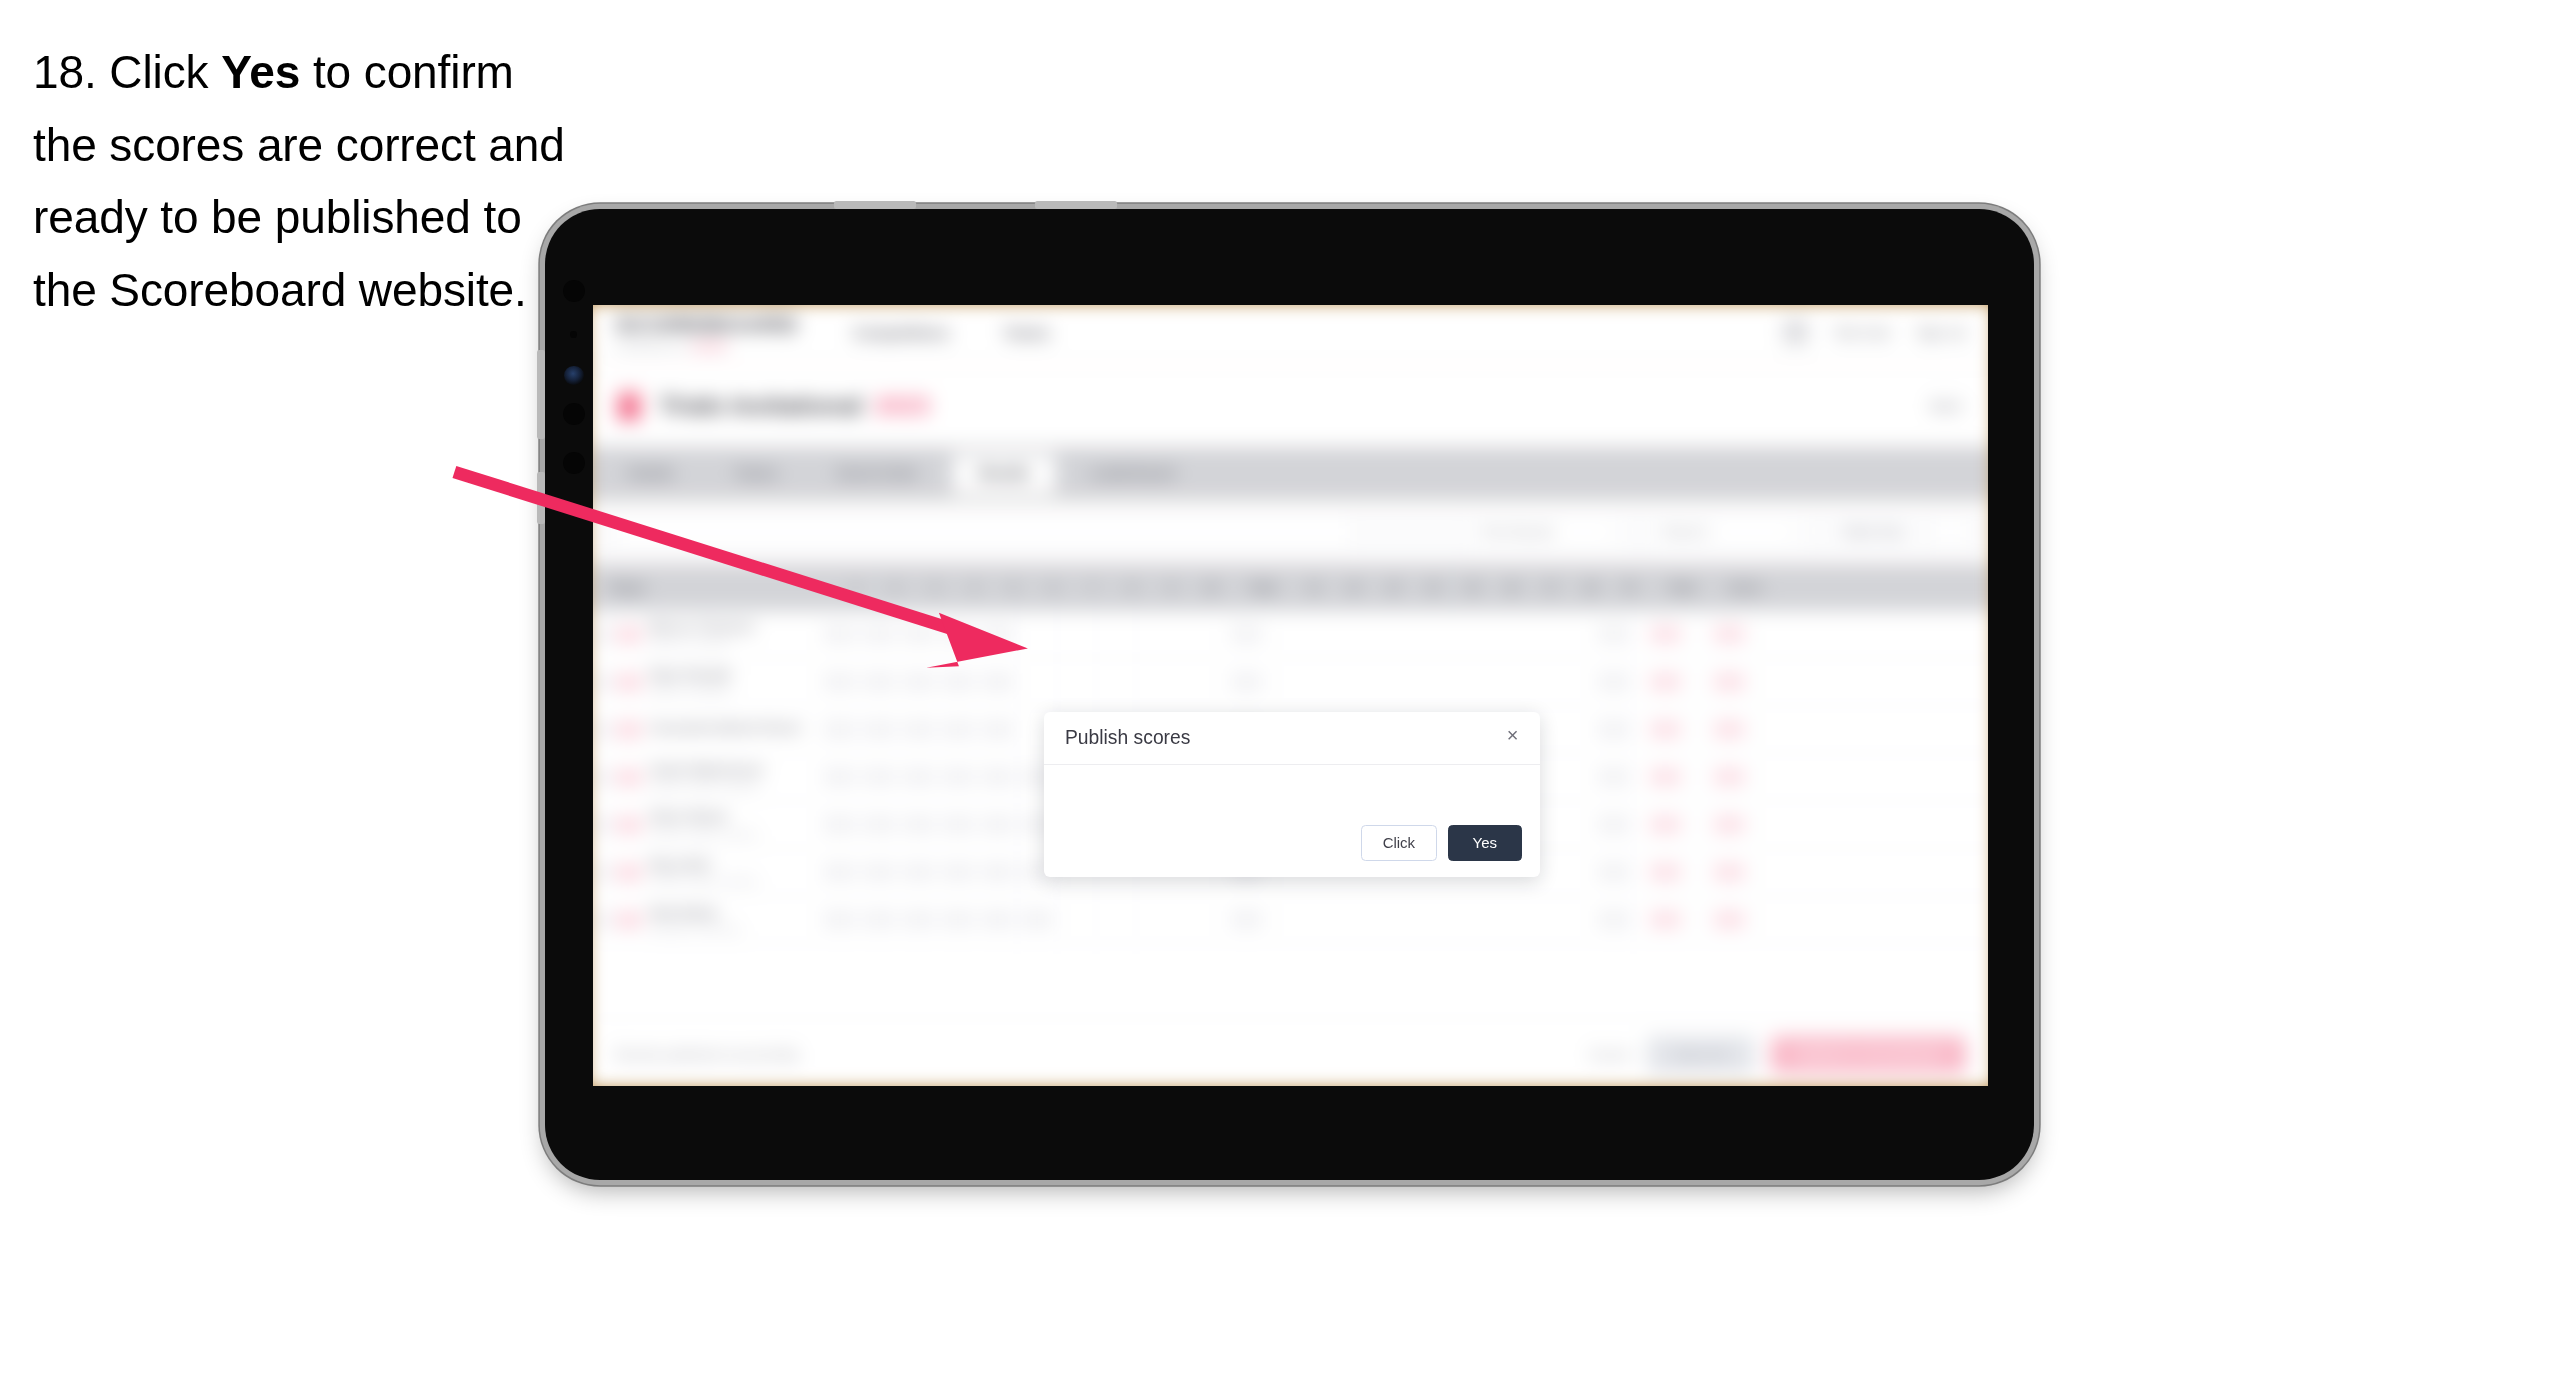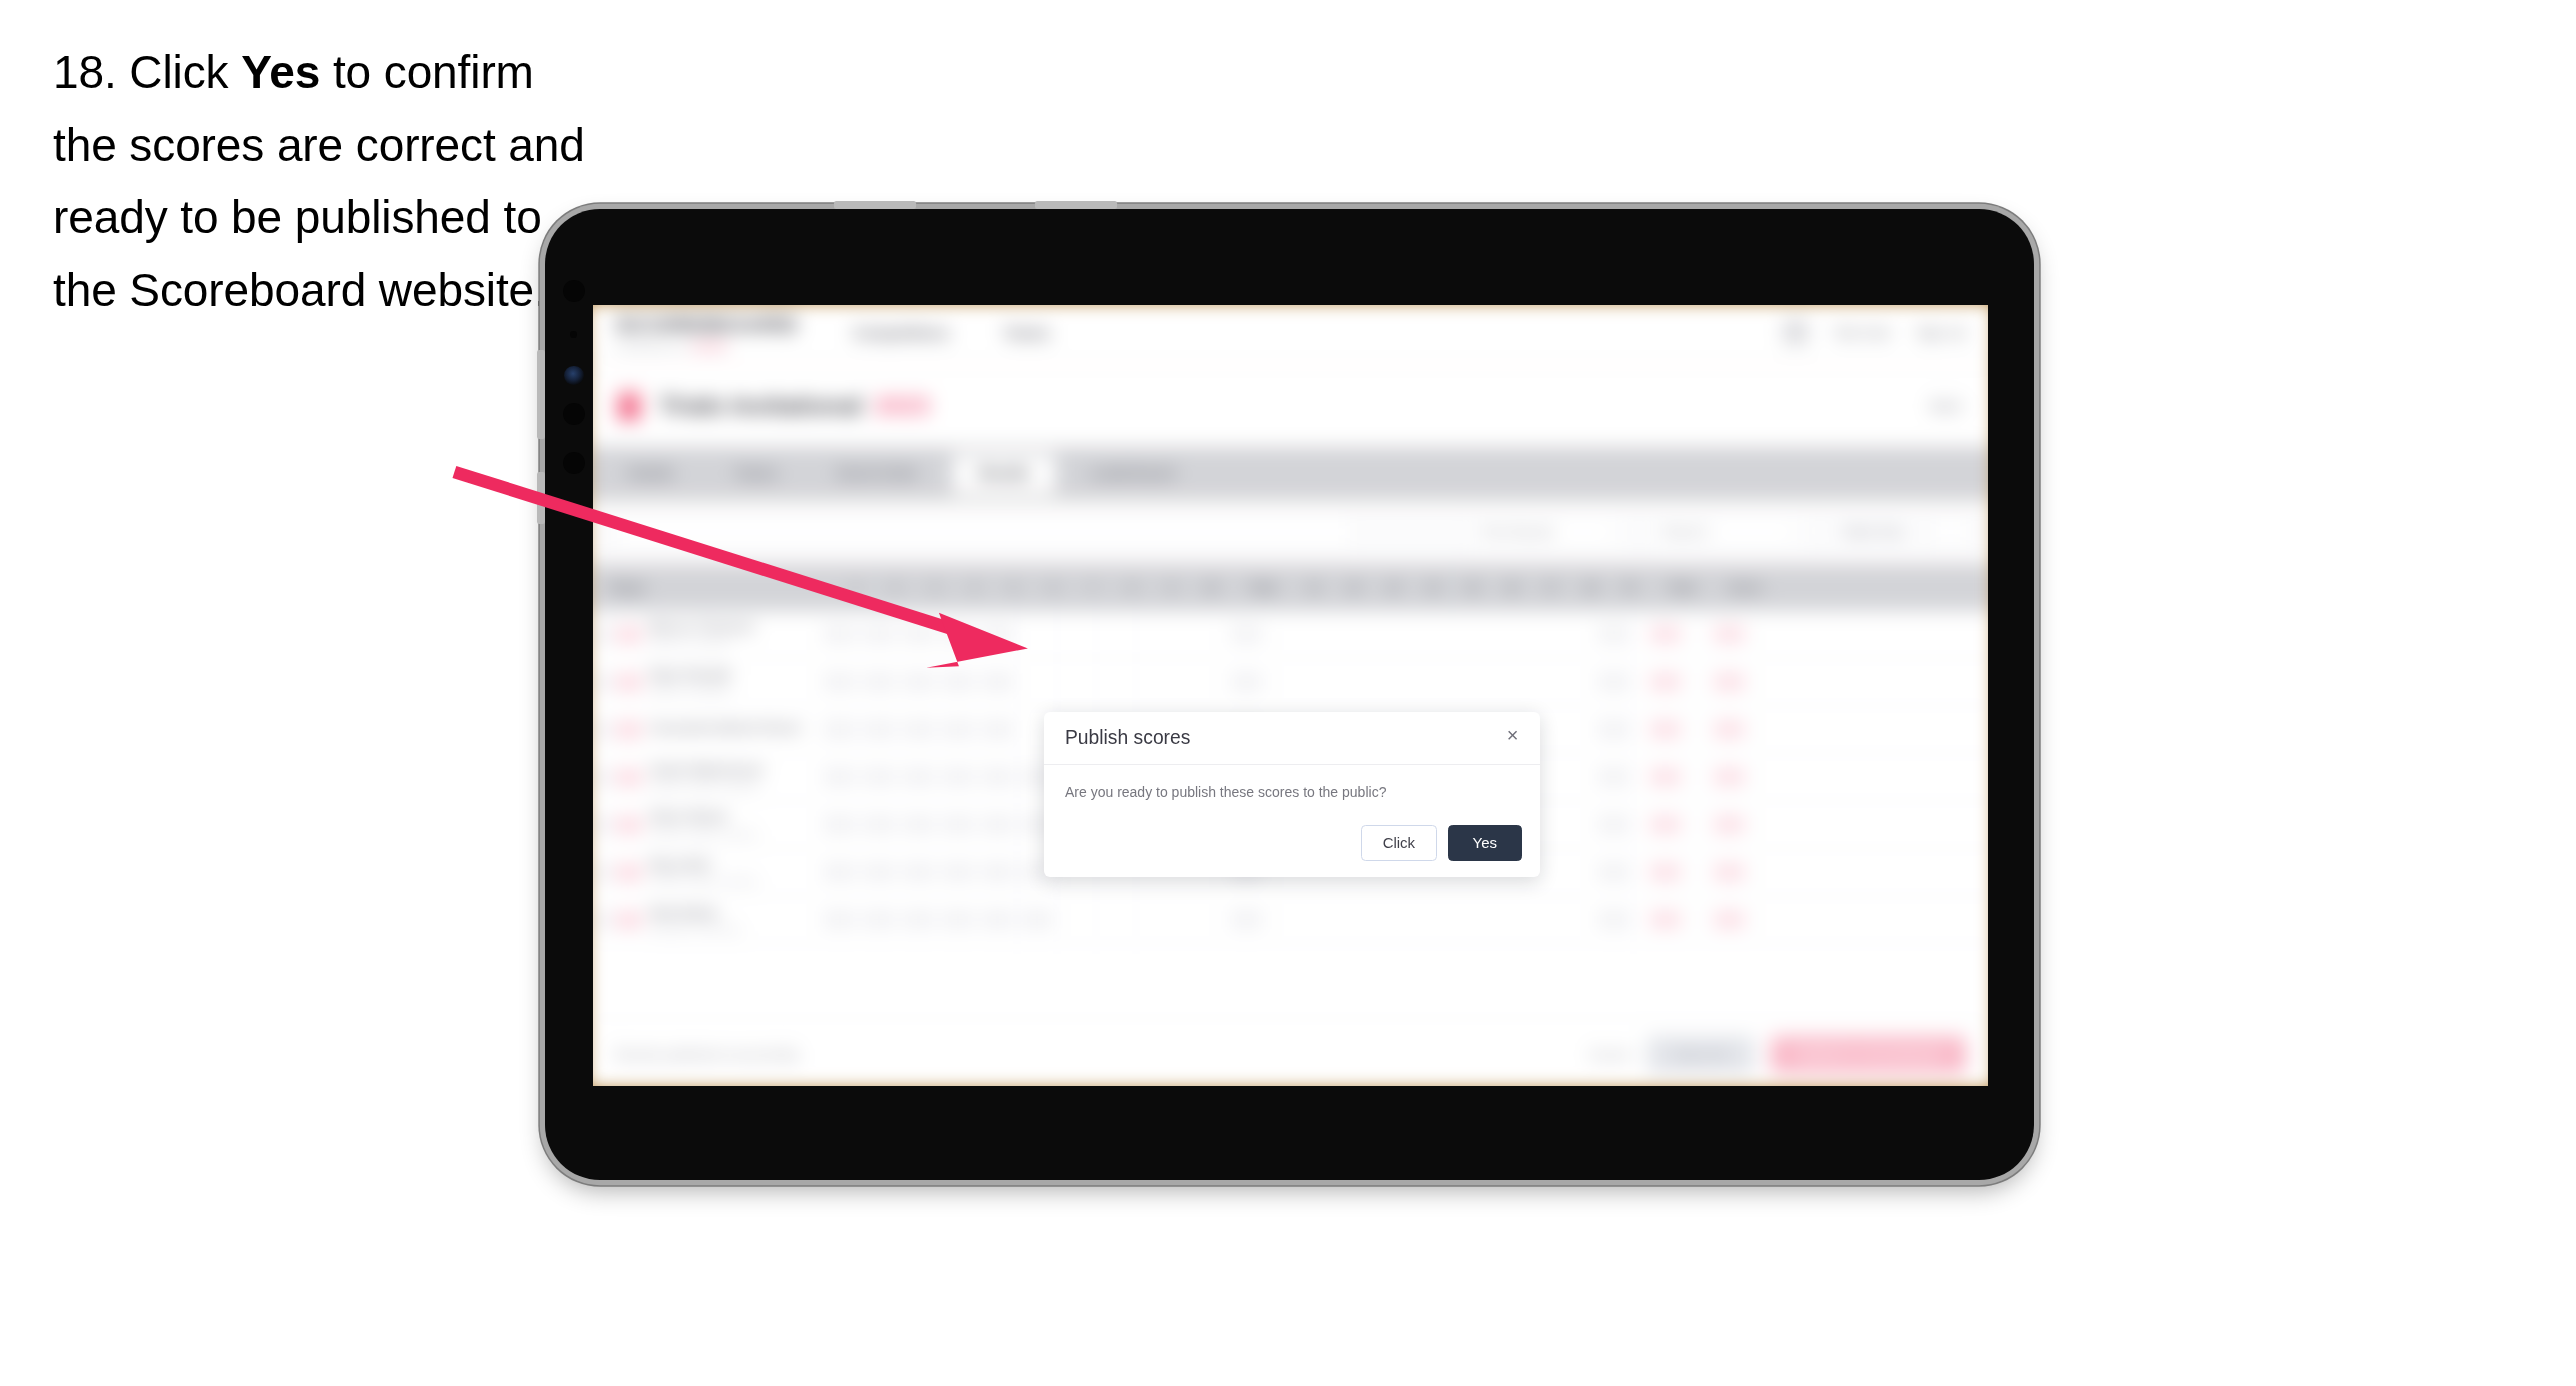--- a/index.html
+++ b/index.html
@@ -20,21 +20,20 @@
   #instruction {
     position: absolute;
     left: 33px;
     top: 36px;
     width: 534px;
     font-size: 46px;
     line-height: 1.58;
     color: #000000;
     font-weight: 400;
     letter-spacing: -0.1px;
-    margin-left: 20px;
   }
   #instruction .bold { font-weight: 700; }
 
   
   #tablet {
     position: absolute;
     left: 545px;
     top: 209px;
     width: 1489px;
     height: 971px;
@@ -744,21 +743,20 @@
         </div>
       </div>
 
     </div>
 
     <div id="modal">
       <div id="modal-head">
         <div id="modal-title">Publish scores</div>
         <div id="modal-close">×</div>
       </div>
-      <div id="modal-body">Are you ready to publish these scores to the public?</div>
       <div id="modal-footer">
         <div id="btn-cancel">Click</div>
         <div id="btn-yes">Yes</div>
       </div>
     </div>
 
   </div>
 </div>
 
 <svg id="arrow" viewBox="0 0 3471 1868">

